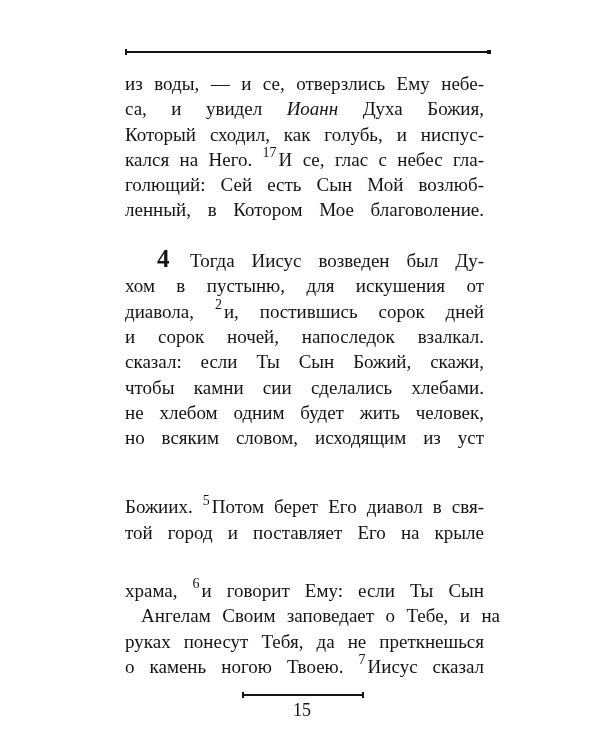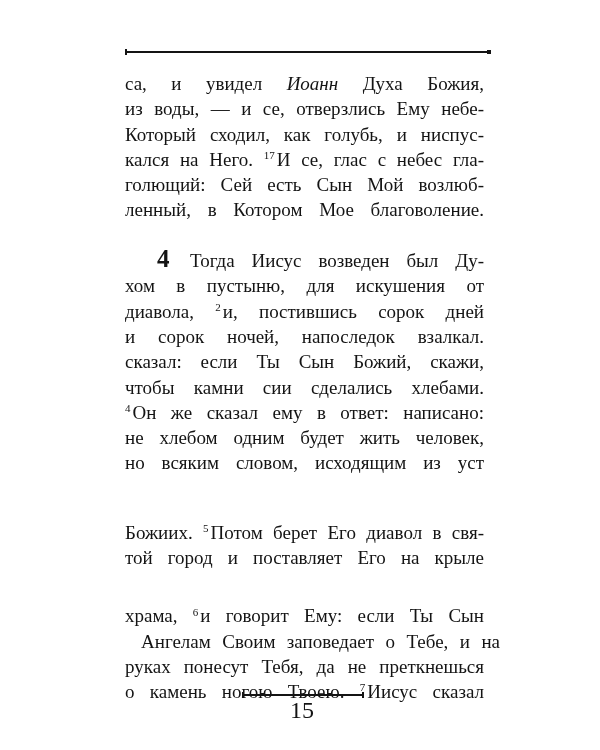--- a/index.html
+++ b/index.html
@@ -6,55 +6,54 @@
   body { width: 600px; height: 750px; position: relative; overflow: hidden;
          font-family: "Liberation Serif", "DejaVu Serif", serif; color: #141414; }
   .rule { position: absolute; background: #141414; }
   .tick { position: absolute; background: #141414; }
   .text-block { position: absolute; left: 125px; top: 71px; width: 359px;
                 font-size: 19px; line-height: 25.3px; }
   .line { display: block; width: 359px; text-align: justify; text-align-last: justify;
           height: 25.3px; overflow: visible; }
   .line.blank { height: 25.3px; }
   .it { font-style: italic; }
-  .sup { font-size: 11px; position: relative; top: -0.62em; line-height: 0; margin-right: 2px; }
+  .sup { font-size: 14px; position: relative; top: -0.62em; line-height: 0; margin-right: 2px; }
   .chap-line { padding-left: 32px; width: 327px; }
   .chap-num { display: inline-block; width: 33px; font-weight: bold; font-size: 25px;
               line-height: 0; text-align: left; text-align-last: left; }
   .page-num { position: absolute; left: 272px; top: 701px; width: 60px; text-align: center;
-              font-size: 24px; line-height: 18px; }
+              font-size: 18px; line-height: 18px; }
 </style>
 </head>
 <body>
 
 <div class="rule" style="left:126px; top:51px; width:364px; height:2px;"></div>
 <div class="tick" style="left:125px; top:49px; width:2px; height:6px;"></div>
 <div class="tick" style="left:487px; top:50px; width:4px; height:4px;"></div>
 
 <div class="text-block">
 
   <div>
+    <div class="line" style="height: 25.3px;"><span>из воды, — и се, отверзлись Ему небе-</span></div>
     <div class="line" style="height: 25.3px;"><span>са, и увидел </span><span class="it">Иоанн</span><span> Духа Божия,</span></div>
-    <div class="line" style="height: 25.3px;"><span>из воды, — и се, отверзлись Ему небе-</span></div>
     <div class="line" style="height: 25.3px;"><span>Который сходил, как голубь, и ниспус-</span></div>
     <div class="line" style="height: 25.3px;"><span>кался на Него. </span><span class="sup">17</span><span>И се, глас с небес гла-</span></div>
     <div class="line" style="height: 25.3px;"><span>голющий: Сей есть Сын Мой возлюб-</span></div>
     <div class="line" style="height: 25.3px;"><span>ленный, в Котором Мое благоволение.</span></div>
   </div>
 
   <div class="line blank"></div>
 
   <div>
     <div class="line chap-line" style="height: 25.3px;"><span class="chap-num">4</span><span>Тогда Иисус возведен был Ду-</span></div>
     <div class="line" style="height: 25.3px;"><span>хом в пустыню, для искушения от</span></div>
     <div class="line" style="height: 25.3px;"><span>диавола, </span><span class="sup">2</span><span>и, постившись сорок дней</span></div>
     <div class="line" style="height: 25.3px;"><span>и сорок ночей, напоследок взалкал.</span></div>
     <div class="line" style="height: 25.3px;"><span>сказал: если Ты Сын Божий, скажи,</span></div>
     <div class="line" style="height: 25.3px;"><span>чтобы камни сии сделались хлебами.</span></div>
-    <div class="line" style="height: 25.3px;"><span class="sup">4</span><span>Он же сказал ему в ответ: написано:</span></div>
     <div class="line" style="height: 25.3px;"><span>не хлебом одним будет жить человек,</span></div>
     <div class="line" style="height: 25.3px;"><span>но всяким словом, исходящим из уст</span></div>
     <div class="line" style="height: 25.3px; margin-top: 44px;"><span>Божиих. </span><span class="sup">5</span><span>Потом берет Его диавол в свя-</span></div>
     <div class="line" style="height: 25.3px;"><span>той город и поставляет Его на крыле</span></div>
     <div class="line" style="height: 25.3px; margin-top: 33px;"><span>храма, </span><span class="sup">6</span><span>и говорит Ему: если Ты Сын</span></div>
     <div class="line" style="height: 25.3px; margin-left: 16px;"><span>Ангелам Своим заповедает о Тебе, и на</span></div>
     <div class="line" style="height: 25.3px;"><span>руках понесут Тебя, да не преткнешься</span></div>
     <div class="line" style="height: 25.3px;"><span>о камень ногою Твоею. </span><span class="sup">7</span><span>Иисус сказал</span></div>
   </div>
 </div>

